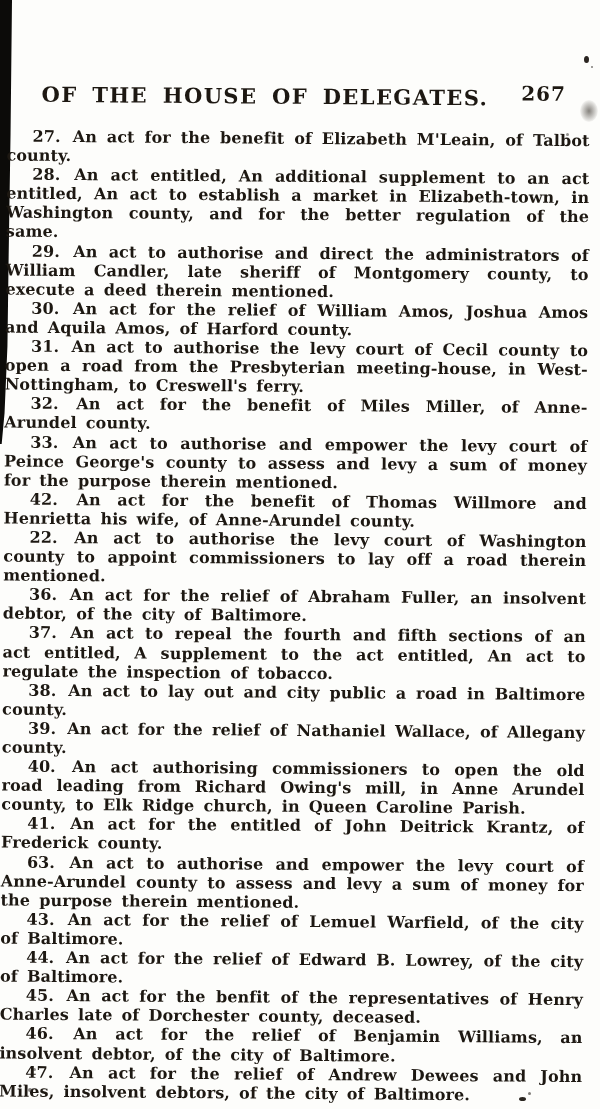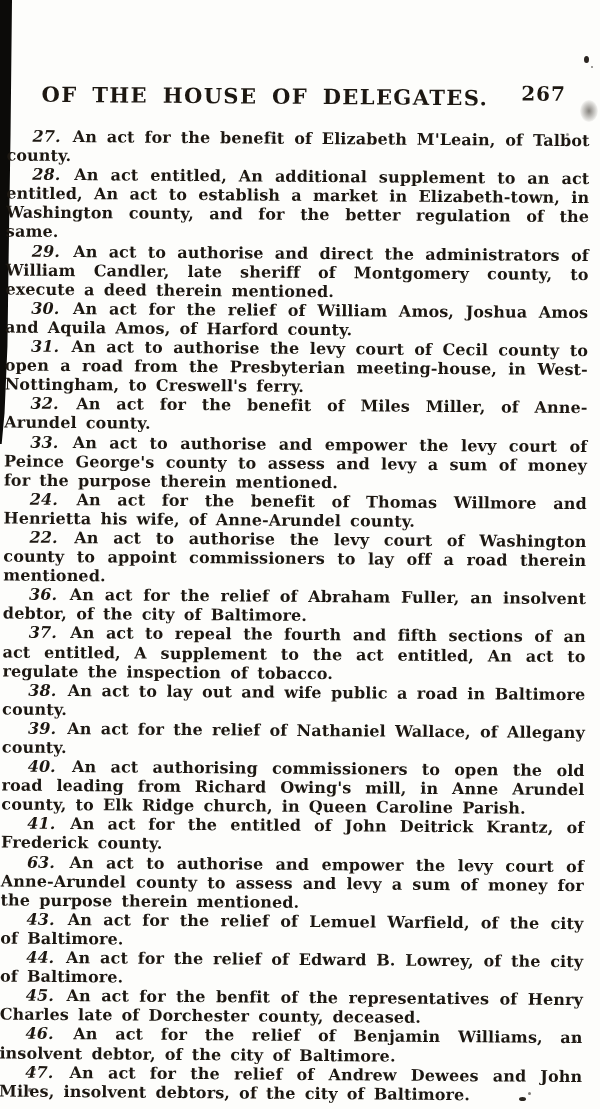--- a/index.html
+++ b/index.html
@@ -47,21 +47,21 @@
   .body-text {
     padding: 17px 10px 0 7px;
     text-align: justify;
     font-size: 16px;
     line-height: 19.1px;
     font-weight: 700;
     word-spacing: 3.5px;
     letter-spacing: 0.1px;
   }
   .act { margin: 0; text-indent: 26px; }
-  .num { padding-right: 2px; font-style: italic; }
+  .num { padding-right: 2px; }
   
   .speck { position: absolute; background: #2a2520; border-radius: 50%; }
   .smudge {
     position: absolute;
     background: radial-gradient(ellipse at center, rgba(70,65,58,0.65) 0%, rgba(70,65,58,0.18) 55%, rgba(70,65,58,0) 75%);
     border-radius: 50%;
   }
 </style>
 </head>
 <body>
@@ -77,25 +77,25 @@
     </div>
 
     <div class="body-text">
       <p class="act"><span class="num">27.</span> <span>An act for the benefit of Elizabeth M'Leain, of Talbot county.</span></p>
       <p class="act"><span class="num">28.</span> <span>An act entitled, An additional supplement to an act entitled, An act to establish a market in Elizabeth-town, in Washington county, and for the better regulation of the same.</span></p>
       <p class="act"><span class="num">29.</span> <span>An act to authorise and direct the administrators of William Candler, late sheriff of Montgomery county, to execute a deed therein mentioned.</span></p>
       <p class="act"><span class="num">30.</span> <span>An act for the relief of William Amos, Joshua Amos and Aquila Amos, of Harford county.</span></p>
       <p class="act"><span class="num">31.</span> <span>An act to authorise the levy court of Cecil county to open a road from the Presbyterian meeting-house, in West-Nottingham, to Creswell's ferry.</span></p>
       <p class="act"><span class="num">32.</span> <span>An act for the benefit of Miles Miller, of Anne-Arundel county.</span></p>
       <p class="act"><span class="num">33.</span> <span>An act to authorise and empower the levy court of Peince George's county to assess and levy a sum of money for the purpose therein mentioned.</span></p>
-      <p class="act"><span class="num">24.</span> <span>An act for the benefit of Thomas Willmore and Henrietta his wife, of Anne-Arundel county.</span></p>
+      <p class="act"><span class="num">42.</span> <span>An act for the benefit of Thomas Willmore and Henrietta his wife, of Anne-Arundel county.</span></p>
       <p class="act"><span class="num">22.</span> <span>An act to authorise the levy court of Washington county to appoint commissioners to lay off a road therein mentioned.</span></p>
       <p class="act"><span class="num">36.</span> <span>An act for the relief of Abraham Fuller, an insolvent debtor, of the city of Baltimore.</span></p>
       <p class="act"><span class="num">37.</span> <span>An act to repeal the fourth and fifth sections of an act entitled, A supplement to the act entitled, An act to regulate the inspection of tobacco.</span></p>
-      <p class="act"><span class="num">38.</span> <span>An act to lay out and wife public a road in Baltimore county.</span></p>
+      <p class="act"><span class="num">38.</span> <span>An act to lay out and city public a road in Baltimore county.</span></p>
       <p class="act"><span class="num">39.</span> <span>An act for the relief of Nathaniel Wallace, of Allegany county.</span></p>
       <p class="act"><span class="num">40.</span> <span>An act authorising commissioners to open the old road leading from Richard Owing's mill, in Anne Arundel county, to Elk Ridge church, in Queen Caroline Parish.</span></p>
       <p class="act"><span class="num">41.</span> <span>An act for the entitled of John Deitrick Krantz, of Frederick county.</span></p>
       <p class="act"><span class="num">63.</span> <span>An act to authorise and empower the levy court of Anne-Arundel county to assess and levy a sum of money for the purpose therein mentioned.</span></p>
       <p class="act"><span class="num">43.</span> <span>An act for the relief of Lemuel Warfield, of the city of Baltimore.</span></p>
       <p class="act"><span class="num">44.</span> <span>An act for the relief of Edward B. Lowrey, of the city of Baltimore.</span></p>
       <p class="act"><span class="num">45.</span> <span>An act for the benfit of the representatives of Henry Charles late of Dorchester county, deceased.</span></p>
       <p class="act"><span class="num">46.</span> <span>An act for the relief of Benjamin Williams, an insolvent debtor, of the city of Baltimore.</span></p>
       <p class="act"><span class="num">47.</span> <span>An act for the relief of Andrew Dewees and John Miles, insolvent debtors, of the city of Baltimore.</span></p>
     </div>

